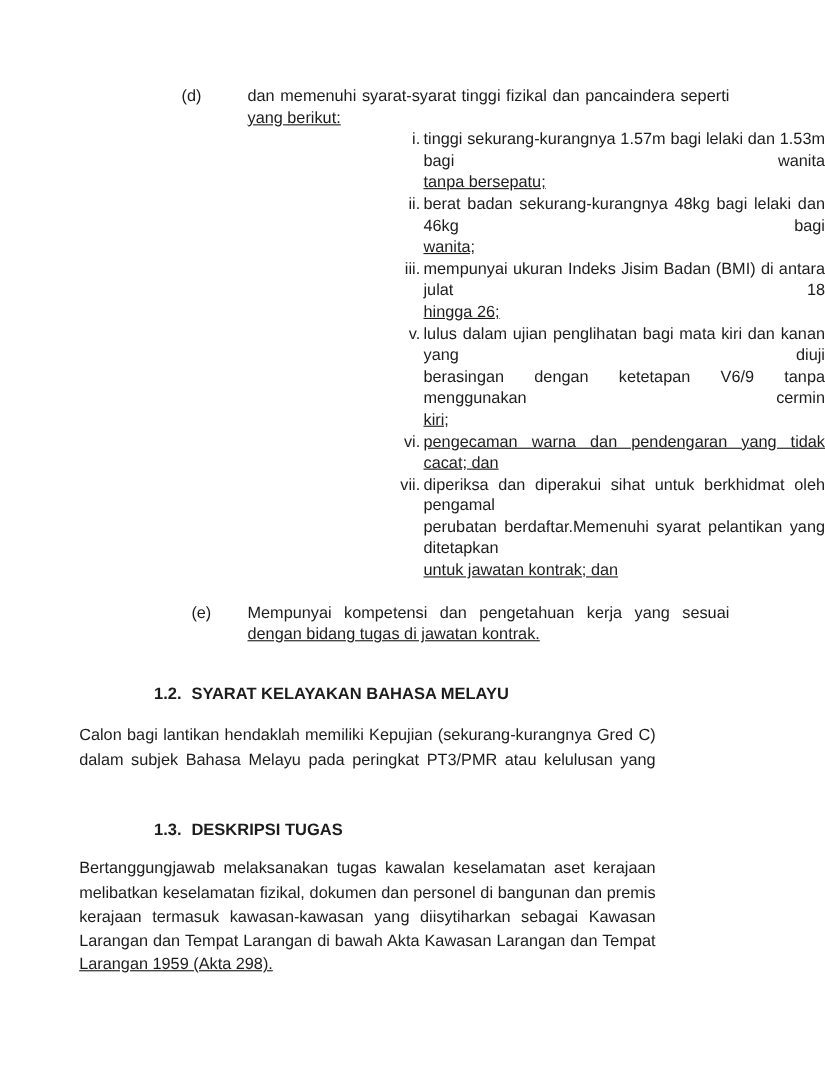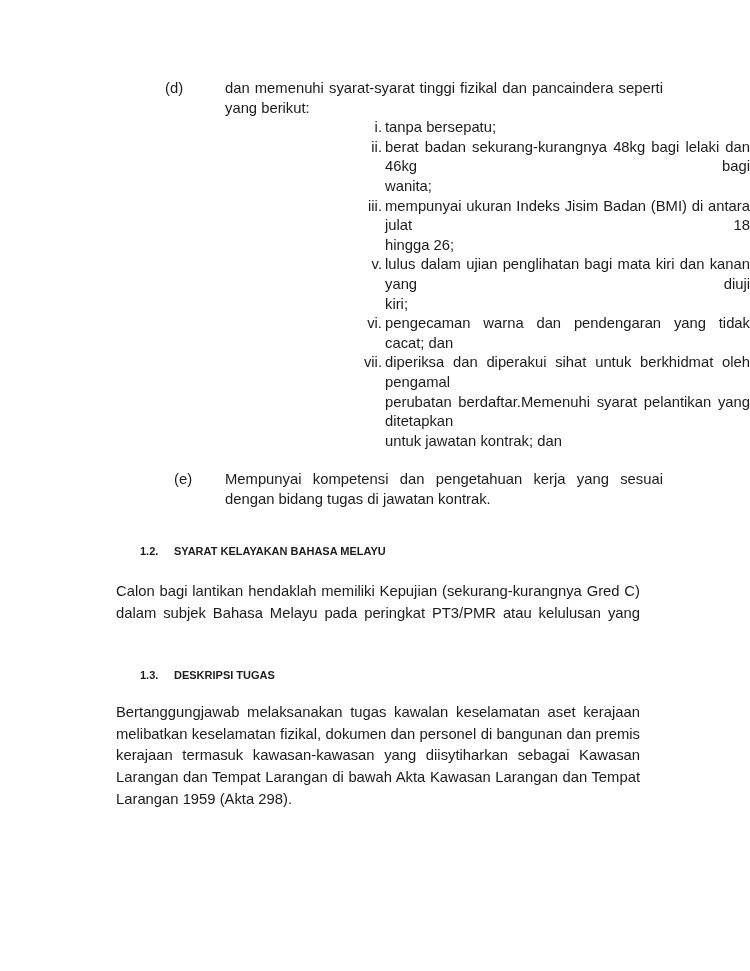--- a/index.html
+++ b/index.html
@@ -8,21 +8,21 @@
     width: 750px;
     height: 971px;
     background: #ffffff;
     color: #1c1c1c;
     font-family: "Liberation Sans", sans-serif;
     font-size: 14.8px;
     overflow: hidden;
   }
   
   .line { text-align: justify; text-align-last: justify; }
-  .line.last { text-align-last: left; }
+  .line.last { text-align-last: left; text-decoration: underline; }
 
   
   .clause { line-height: 19.6px; }
   .clause-row { display: flex; align-items: flex-start; }
   .clause-label { flex: 0 0 60px; width: 60px; box-sizing: border-box; }
   .clause-text { width: 438px; }
   .clause-d { margin: 79px 0 0 165px; }
   .clause-e { margin: 19px 0 0 165px; }
   .clause-e .clause-label { padding-left: 9px; }
 
@@ -30,49 +30,50 @@
   .roman-list { margin: 0 0 0 160px; padding: 0; line-height: 19.6px; }
   .roman-item { display: flex; align-items: flex-start; }
   .roman-num { flex: 0 0 57px; width: 57px; text-align: right; white-space: pre; }
   .roman-text { margin-left: 3px; width: 443px; }
 
   
   .heading {
     display: flex;
     margin: 0 0 0 140px;
     font-weight: bold;
-    font-size: 11px;
+    font-size: 15px;
     line-height: 19.6px;
   }
   .heading-num { flex: 0 0 34px; width: 34px; }
   .heading-12 { margin-top: 33px; }
   .heading-13 { margin-top: 42px; }
 
   
-  .para { margin-left: 116px; width: 524px; line-height: 21.7px; }
+  .para { margin-left: 72px; width: 524px; line-height: 21.7px; }
   .para-12 { margin-top: 19px; }
   .para-13 { margin-top: 16px; }
 </style>
 </head>
 <body>
 
 <div class="page">
 
   <section class="clause clause-d">
     <div class="clause-row">
       <span class="clause-label">(d)</span>
       <div class="clause-text">
           <div class="line">dan memenuhi syarat-syarat tinggi fizikal dan pancaindera seperti</div>
           <div class="line last">yang berikut:</div>
         </div>
     </div>
     <div class="roman-list">
         <div class="roman-item">
           <span class="roman-num">i.</span>
           <div class="roman-text">
+            <div class="line">tinggi sekurang-kurangnya 1.57m bagi lelaki dan 1.53m bagi wanita</div>
             <div class="line last">tanpa bersepatu;</div>
           </div>
         </div>
         <div class="roman-item">
           <span class="roman-num">ii.</span>
           <div class="roman-text">
             <div class="line">berat badan sekurang-kurangnya 48kg bagi lelaki dan 46kg bagi</div>
             <div class="line last">wanita;</div>
           </div>
         </div>
@@ -80,20 +81,21 @@
           <span class="roman-num">iii.</span>
           <div class="roman-text">
             <div class="line">mempunyai ukuran Indeks Jisim Badan (BMI) di antara julat 18</div>
             <div class="line last">hingga 26;</div>
           </div>
         </div>
         <div class="roman-item">
           <span class="roman-num">v.</span>
           <div class="roman-text">
             <div class="line">lulus dalam ujian penglihatan bagi mata kiri dan kanan yang diuji</div>
+            <div class="line">berasingan dengan ketetapan V6/9 tanpa menggunakan cermin</div>
             <div class="line last">kiri;</div>
           </div>
         </div>
         <div class="roman-item">
           <span class="roman-num">vi.</span>
           <div class="roman-text">
             <div class="line last">pengecaman warna dan pendengaran yang tidak cacat; dan</div>
           </div>
         </div>
         <div class="roman-item">

